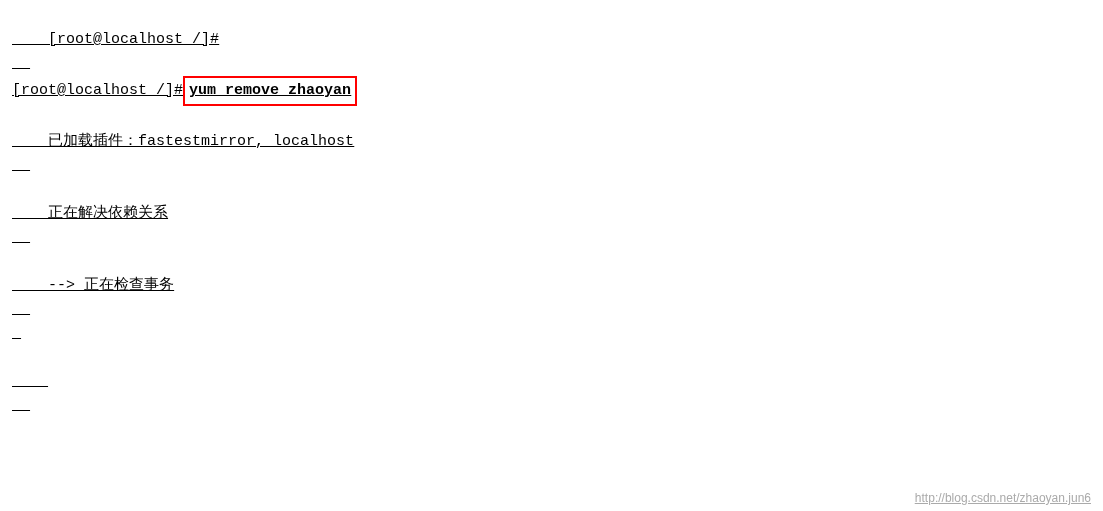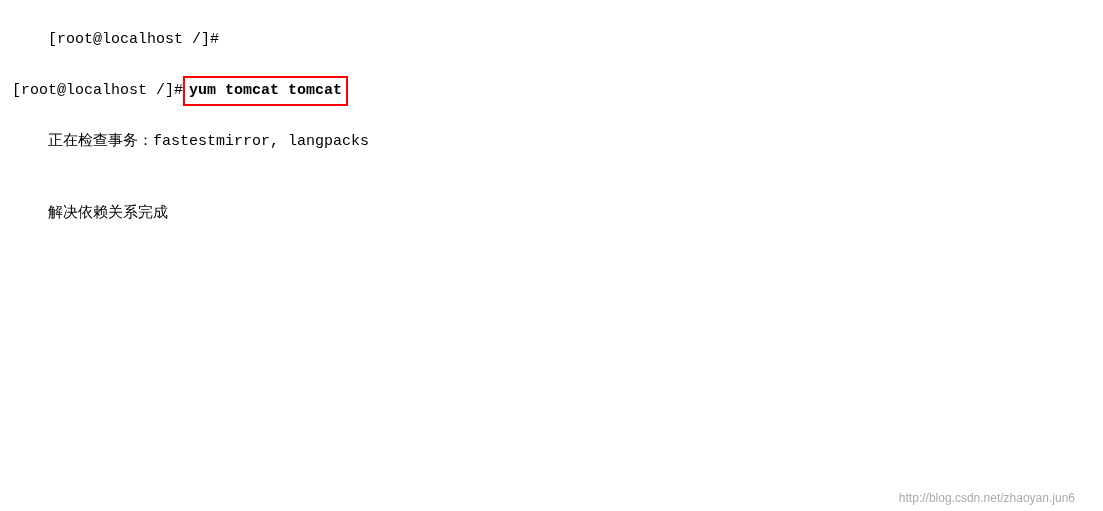--- a/index.html
+++ b/index.html
@@ -1,18 +1,19 @@
 <!DOCTYPE html>
 <html><head>
   <meta charset="utf-8">
   <style>
     * {
       margin: 0;
       padding: 0;
       box-sizing: border-box;
+      text-decoration: underline;
     }
 
     body {
       background-color: #ffffff;
       font-family: 'Courier New', Courier, monospace;
       font-size: 15px;
       color: #000000;
       width: 1103px;
       height: 511px;
       overflow: hidden;
@@ -42,49 +43,52 @@
 
     .prompt-line {
       display: flex;
       align-items: center;
       line-height: 1.6;
     }
 
     .watermark {
       position: absolute;
       bottom: 6px;
-      right: 28px;
+      right: 12px;
       color: #aaa;
       font-size: 12px;
       font-family: Arial, sans-serif;
       text-align: center;
     }
   </style>
 </head>
 <body>
 
 <div class="terminal">
 
   <div class="line">
     <span>[root@localhost /]#</span>
   </div>
 
   <div class="prompt-line">
     <span>[root@localhost /]#</span>
-      <span class="highlight-box"> yum tomcat tomcat</span>
+      <span class="highlight-box"> yum remove zhaoyan</span>
   </div>
 
   <div class="line">
-    <span>正在检查事务：fastestmirror, langpacks</span>
+    <span>已加载插件：fastestmirror, localhost</span>
   </div>
 
   <div class="line">
-    <span>解决依赖关系完成</span>
+    <span>正在解决依赖关系</span>
   </div>
 
+  <div class="line">
+    <span>--&gt; 正在检查事务</span>
+  </div>
 
 
 
   <div class="line">&nbsp;</div>
 
   <div class="line">
     
   </div>
 
   <div class="watermark">

